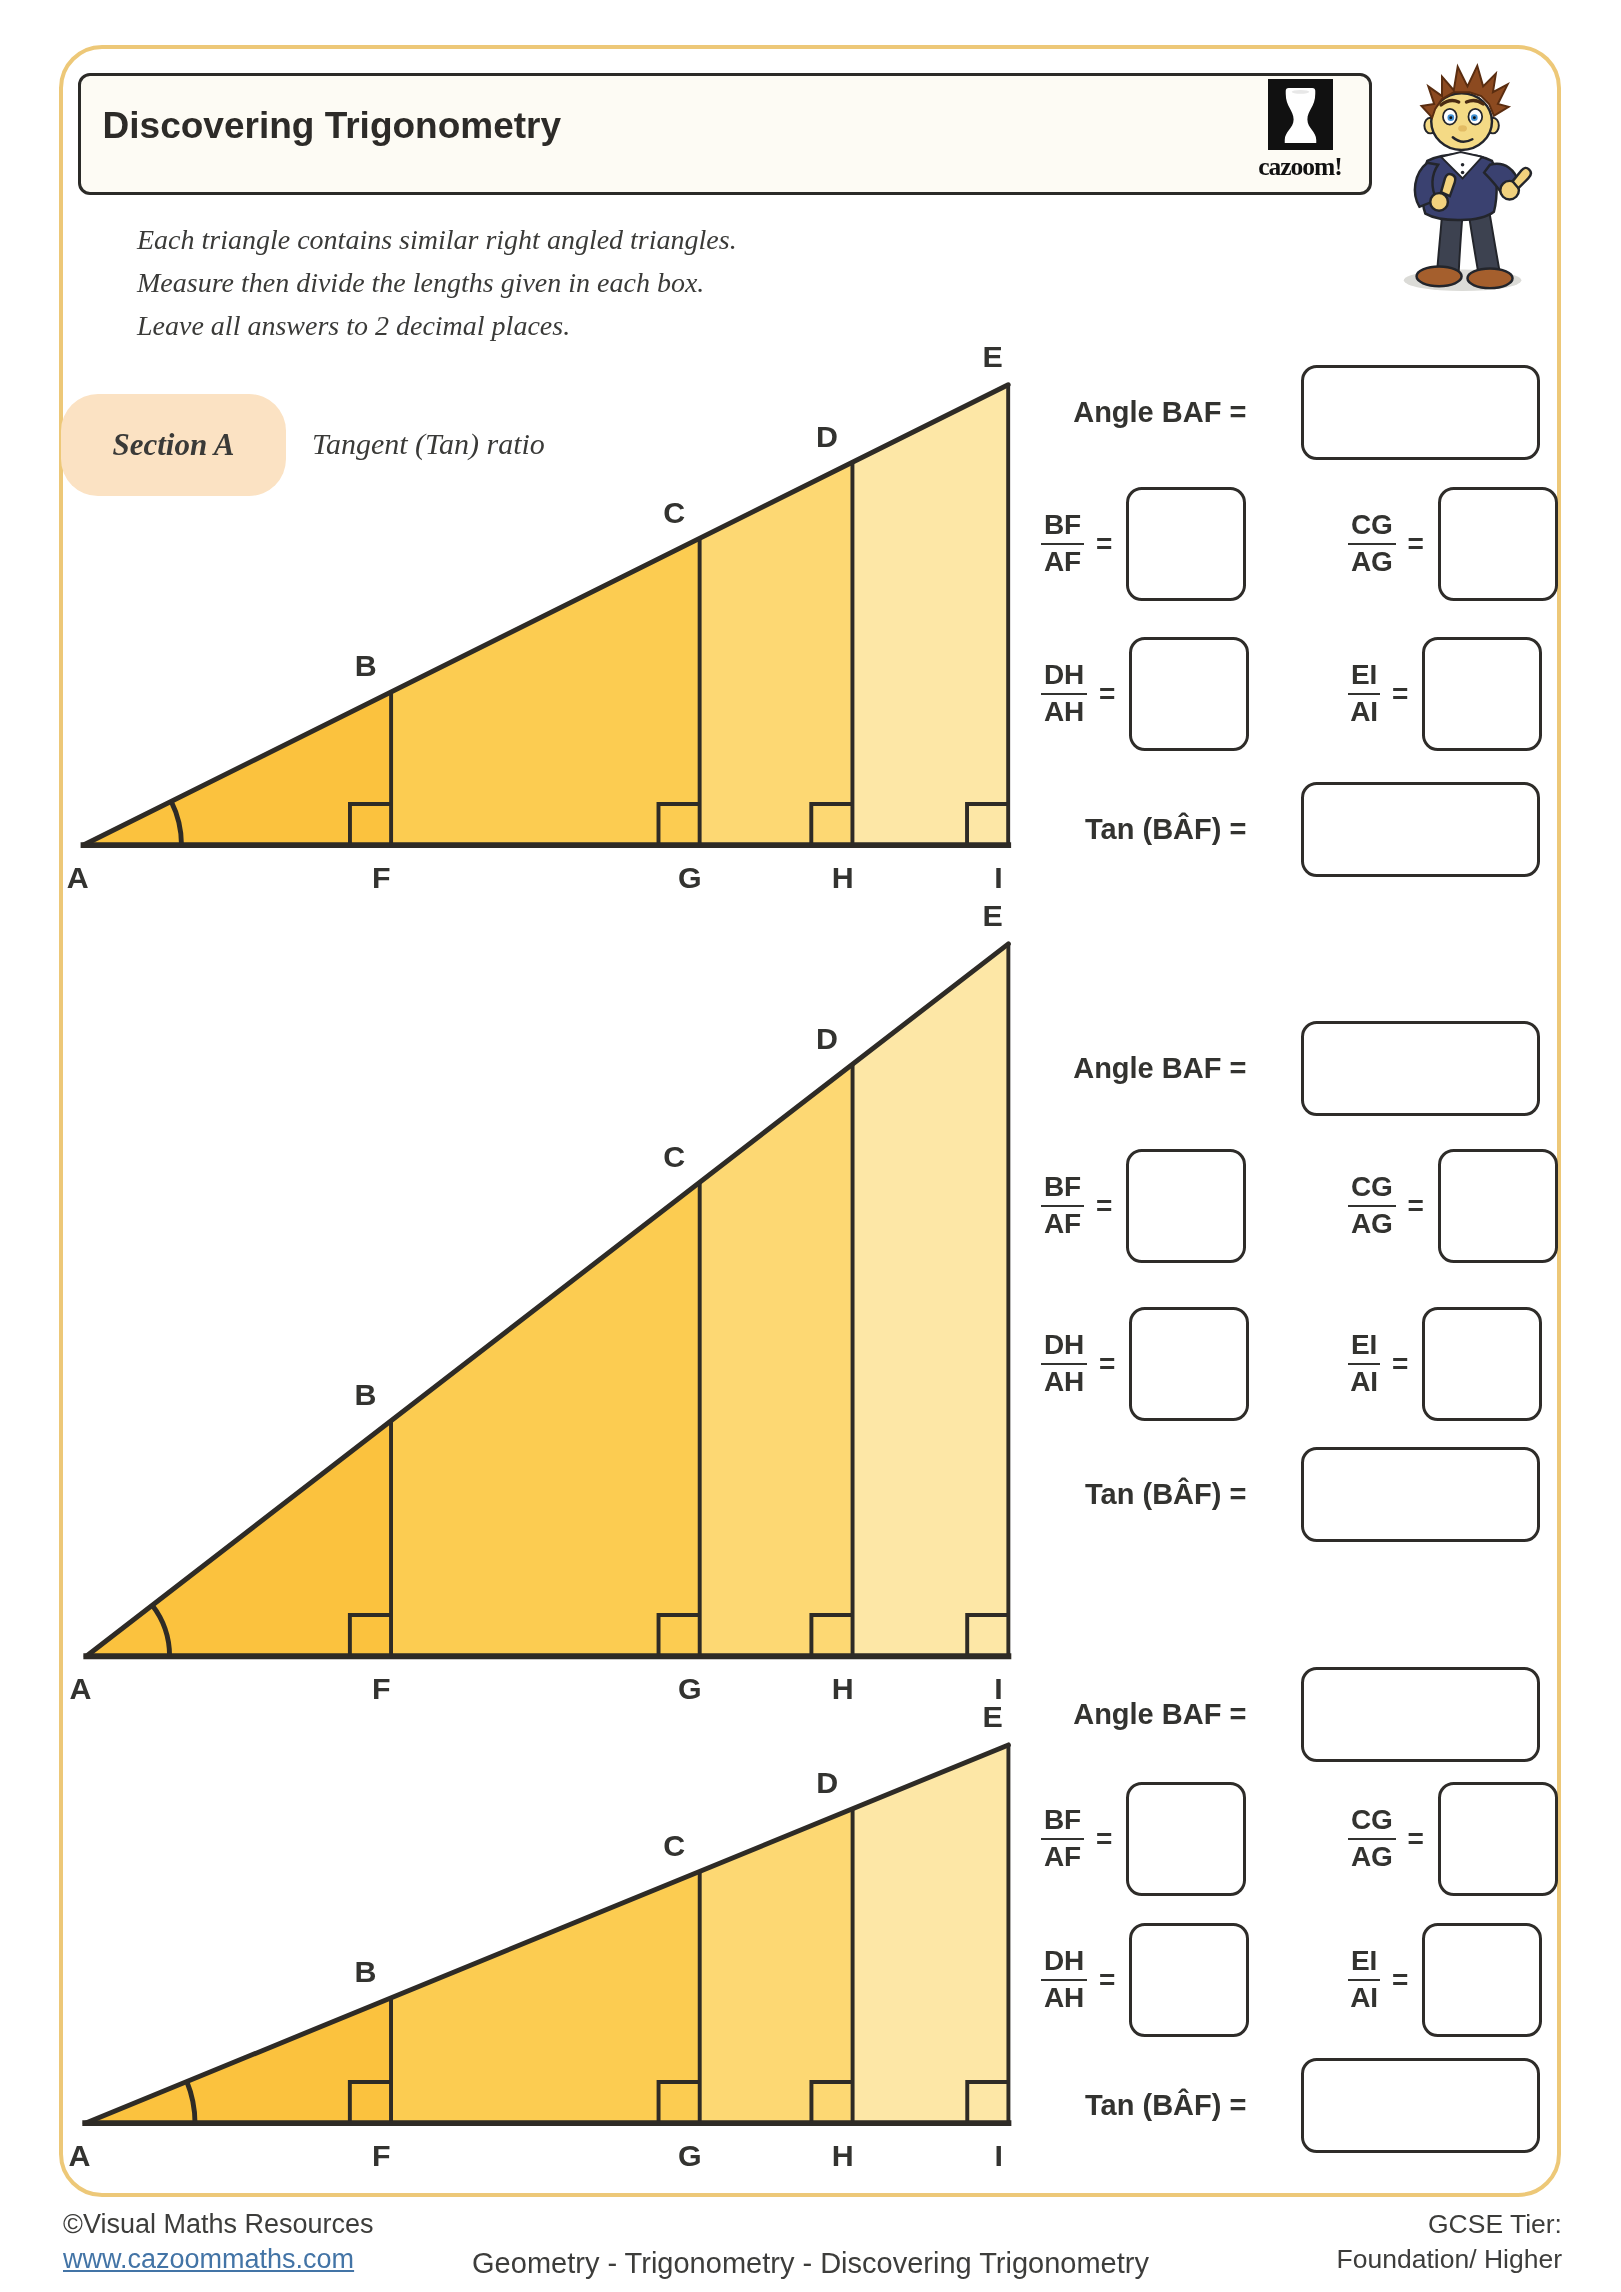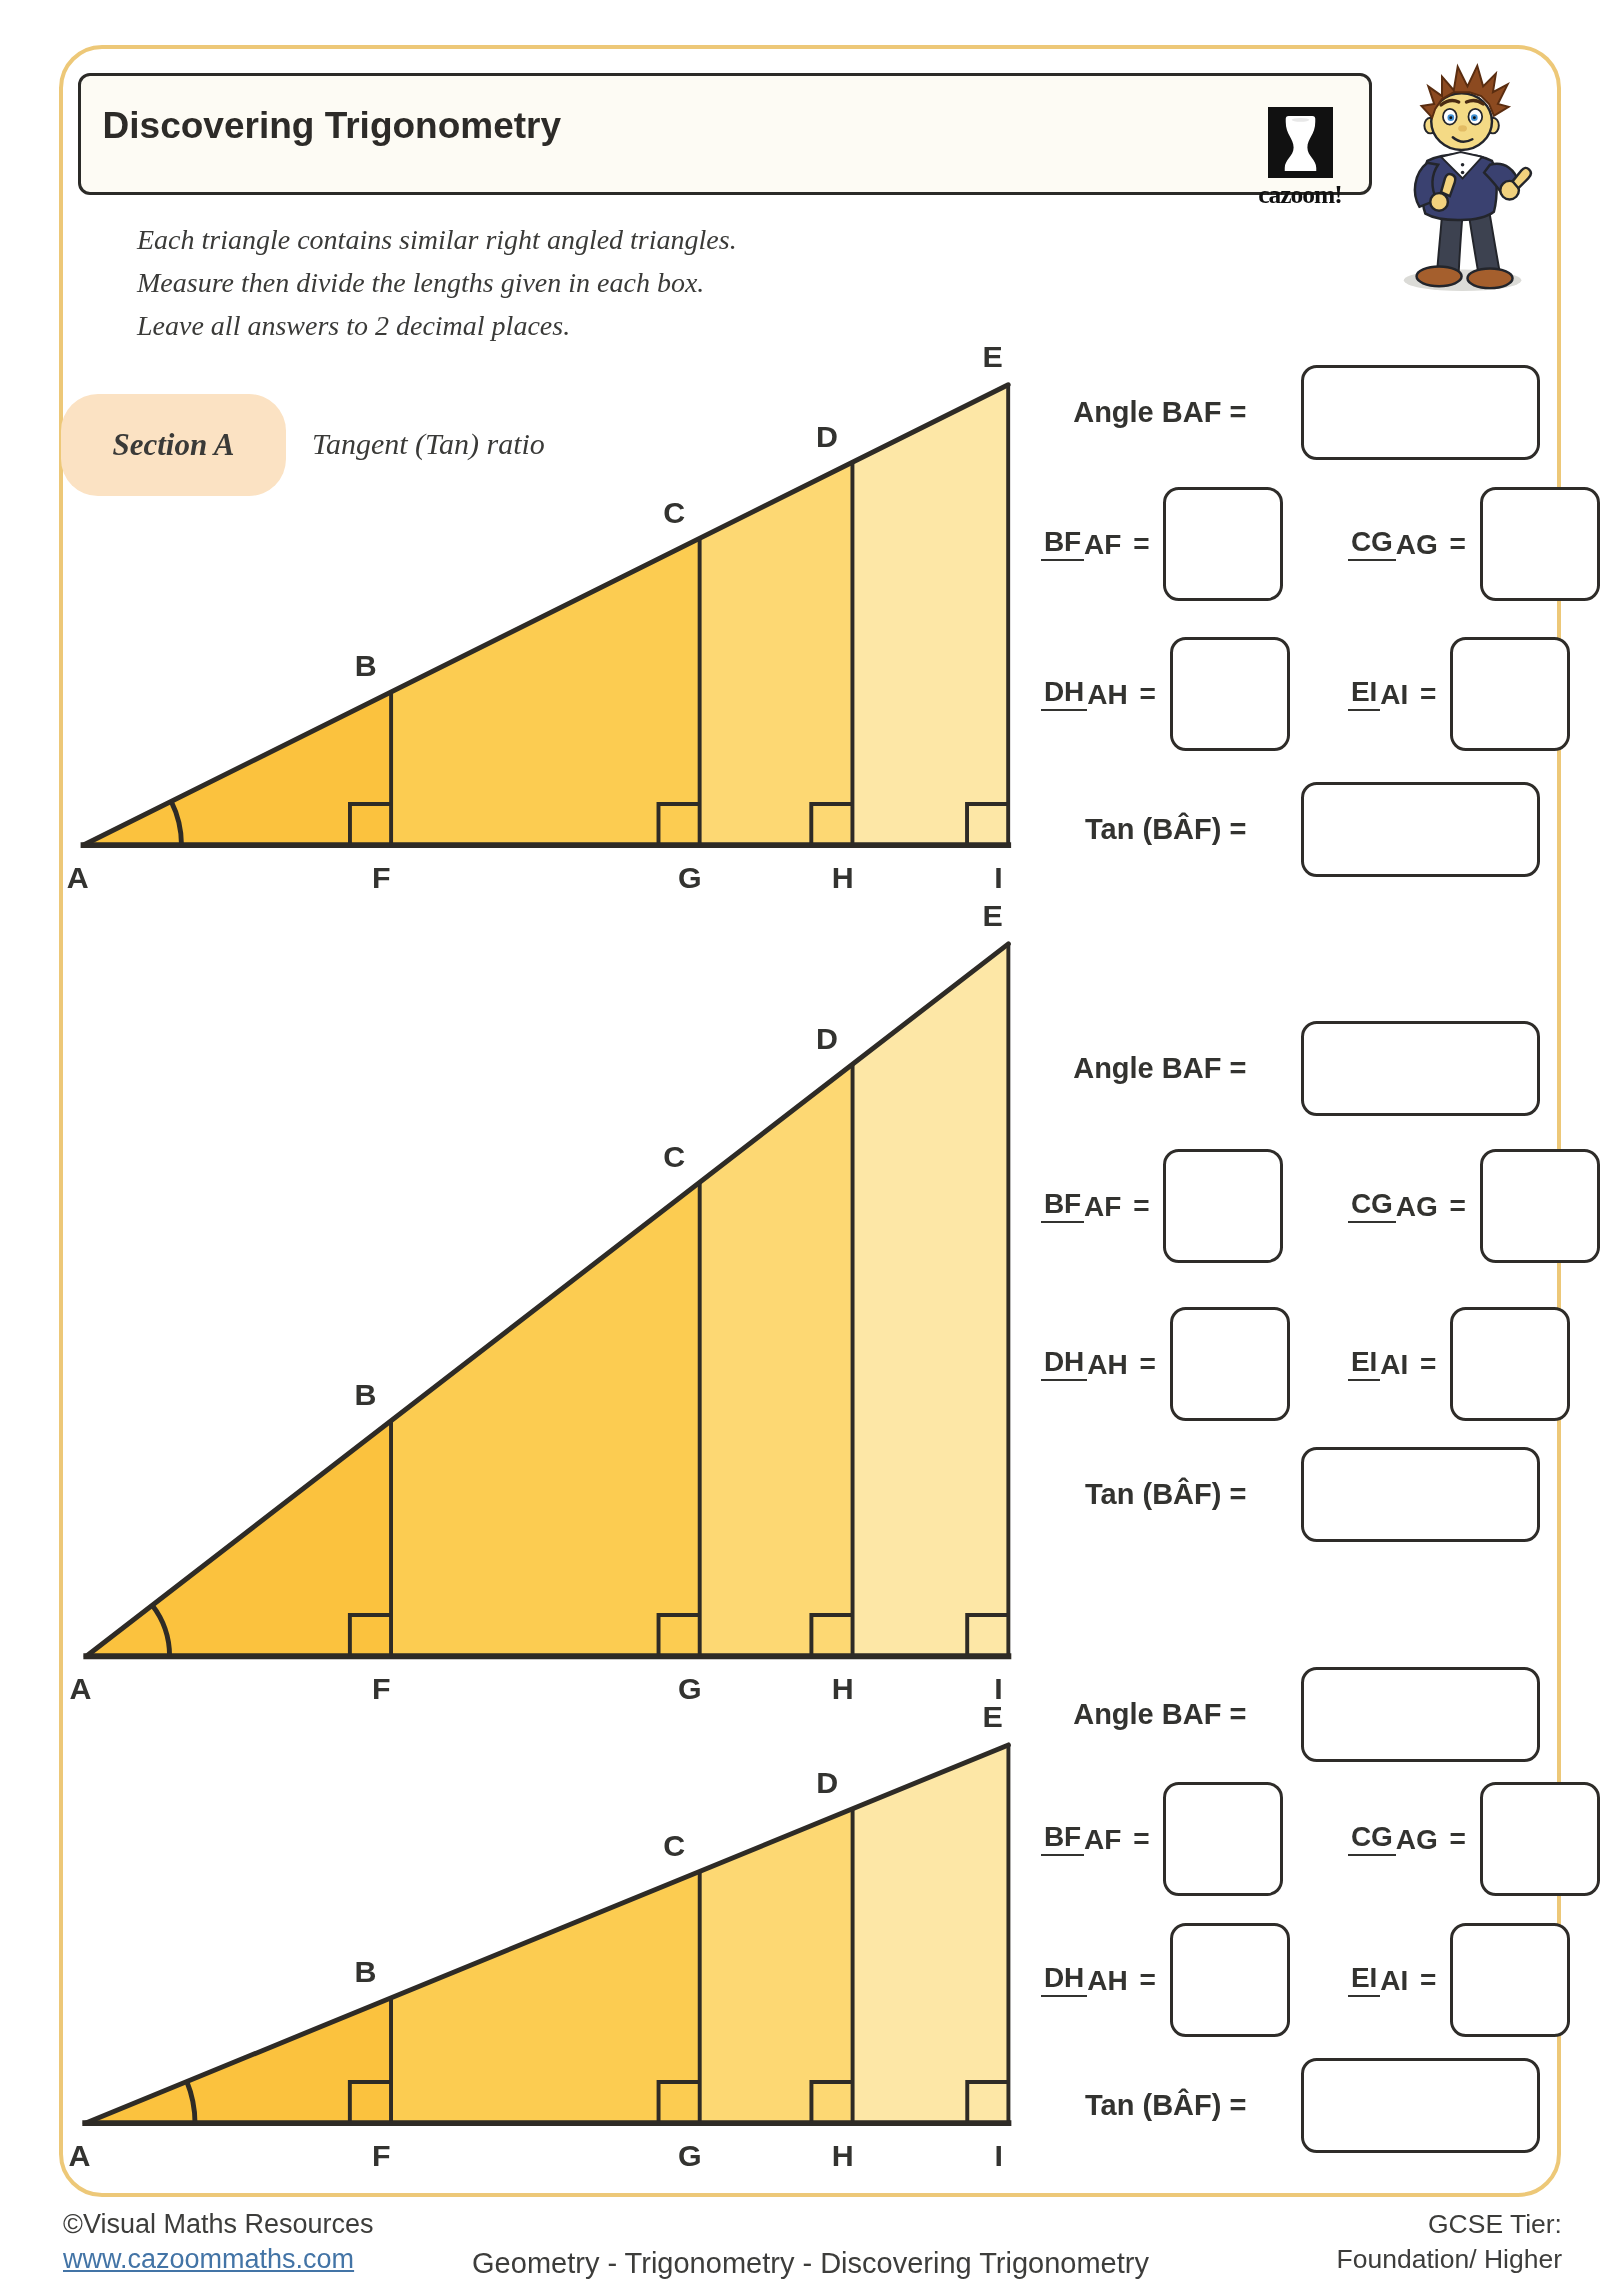--- a/index.html
+++ b/index.html
@@ -5,21 +5,21 @@
   html,body{margin:0;padding:0;background:#ffffff;}
   .page{position:relative;width:1621px;height:2293px;background:#ffffff;overflow:hidden;
         font-family:"Liberation Sans",sans-serif;}
   
   .frame{position:absolute;left:59px;top:45px;width:1502px;height:2152px;
          border:4.9px solid #edc878;border-radius:43px;box-sizing:border-box;}
   
   .title-box{position:absolute;left:78px;top:73px;width:1294px;height:122px;background:#fdfbf4;
              border:3.9px solid #2b2a27;border-radius:12px;box-sizing:border-box;}
   .title-text{position:absolute;left:21.6px;top:29px;font-size:37px;font-weight:bold;color:#2d2b28;}
-  .logo{position:absolute;left:1162px;top:31px;width:114px;text-align:center;}
+  .logo{position:absolute;left:1162px;top:3px;width:114px;text-align:center;}
   .logo-square{display:inline-block;width:65px;height:71px;background:#111;}
   .logo-brand{font-family:"Liberation Serif",serif;font-weight:bold;font-size:25.5px;color:#111;
               margin-top:-2px;letter-spacing:-1px;}
   
   .mascot{position:absolute;left:1384px;top:55px;width:165px;height:239px;}
   
   .instructions{position:absolute;left:137px;top:218px;font-family:"Liberation Serif",serif;
                 font-style:italic;font-size:28px;color:#3a3a38;line-height:43px;}
   
   .section-badge{position:absolute;left:61px;top:394px;width:225px;height:102px;background:#fbe2c3;
@@ -34,21 +34,21 @@
   
   .row-angle,.row-tan{position:absolute;left:1019px;width:521px;height:95px;display:flex;align-items:center;gap:33px;}
   .lbl{flex:1;text-align:right;margin-right:21.6px;font-weight:bold;font-size:29px;color:#333330;white-space:nowrap;}
   .box{border:3.9px solid #2e2c29;border-radius:15.7px;background:#fff;box-sizing:border-box;}
   .box.wide{width:239px;height:95px;flex:0 0 auto;}
   .box.sq{width:120px;height:114px;}
   .frow{position:absolute;left:0;width:1621px;height:114px;}
   .funit{position:absolute;top:0;display:flex;align-items:center;height:114px;}
   .funit.u1{left:1041px;}
   .funit.u2{left:1348px;}
-  .frac{display:flex;flex-direction:row;align-items:center;font-weight:bold;font-size:28px;
+  .frac{display:flex;flex-direction:column;align-items:center;font-weight:bold;font-size:28px;
         color:#333330;line-height:1.1;margin-right:11.8px;}
   .frac .num{border-bottom:2.9px solid #333330;padding:0 2.9px 2px;}
   .frac .den{padding-top:2px;}
   .eq{font-weight:bold;font-size:28px;color:#333330;margin-right:13.7px;}
   
   .p1 .row-angle{top:365px;} .p1 .f1{top:487px;} .p1 .f2{top:637px;} .p1 .row-tan{top:782px;}
   .p2 .row-angle{top:1021px;}.p2 .f1{top:1149px;}.p2 .f2{top:1307px;}.p2 .row-tan{top:1447px;}
   .p3 .row-angle{top:1667px;}.p3 .f1{top:1782px;}.p3 .f2{top:1923px;}.p3 .row-tan{top:2058px;}
   
   .foot-left{position:absolute;left:63px;top:2207px;font-size:27px;color:#3d3d3b;line-height:35px;}

